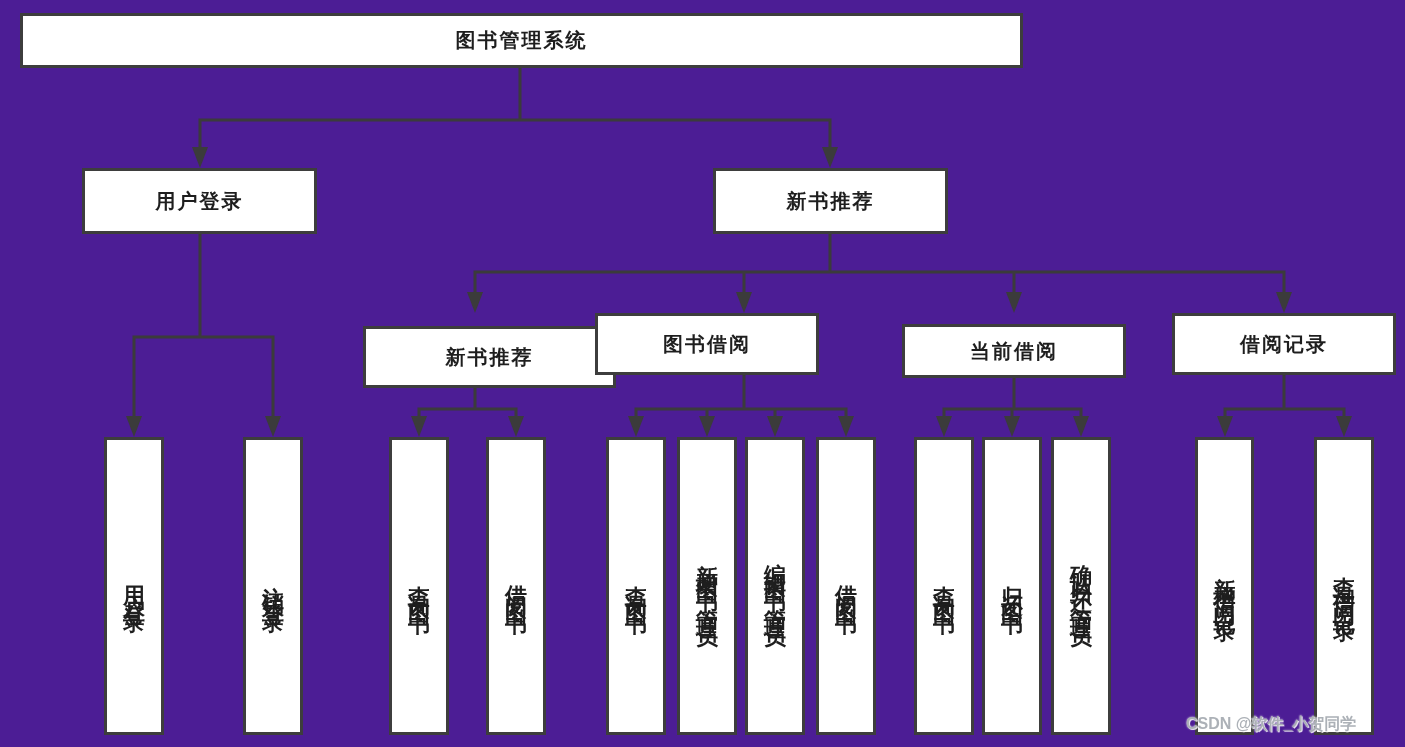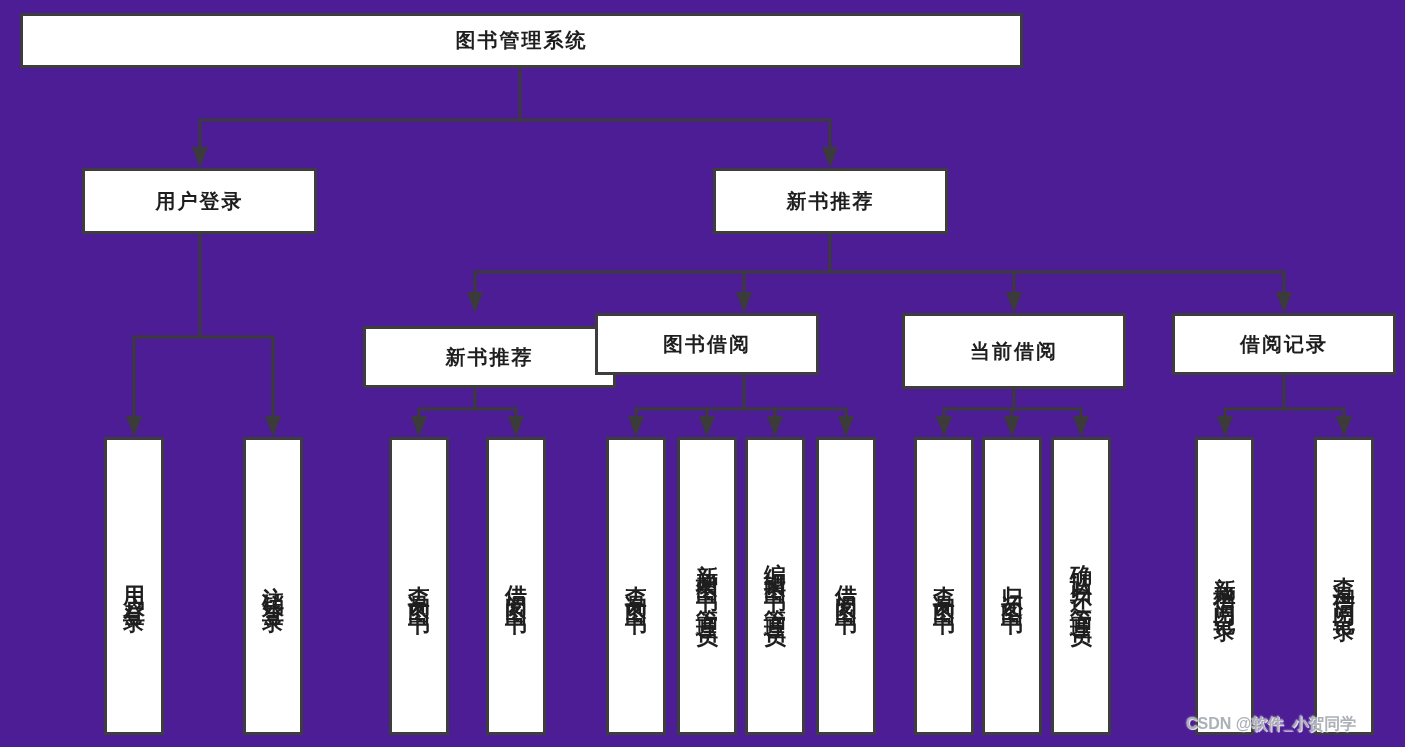--- a/index.html
+++ b/index.html
@@ -92,21 +92,21 @@
   <div class="node" style="left:713px;top:168px;width:235px;height:66px">
     <span class="hlabel">新书推荐</span>
   </div>
 
   <div class="node" style="left:363px;top:326px;width:253px;height:62px">
     <span class="hlabel">新书推荐</span>
   </div>
   <div class="node" style="left:595px;top:313px;width:224px;height:62px">
     <span class="hlabel">图书借阅</span>
   </div>
-  <div class="node" style="left:902px;top:313px;width:224px;height:76px">
+  <div class="node" style="left:902px;top:324px;width:224px;height:54px">
     <span class="hlabel">当前借阅</span>
   </div>
   <div class="node" style="left:1172px;top:313px;width:224px;height:62px">
     <span class="hlabel">借阅记录</span>
   </div>
 
   <div class="node" style="left:104px;top:437px;width:60px;height:298px">
     <span class="vtext">用户登录</span>
   </div>
   <div class="node" style="left:243px;top:437px;width:60px;height:298px">

